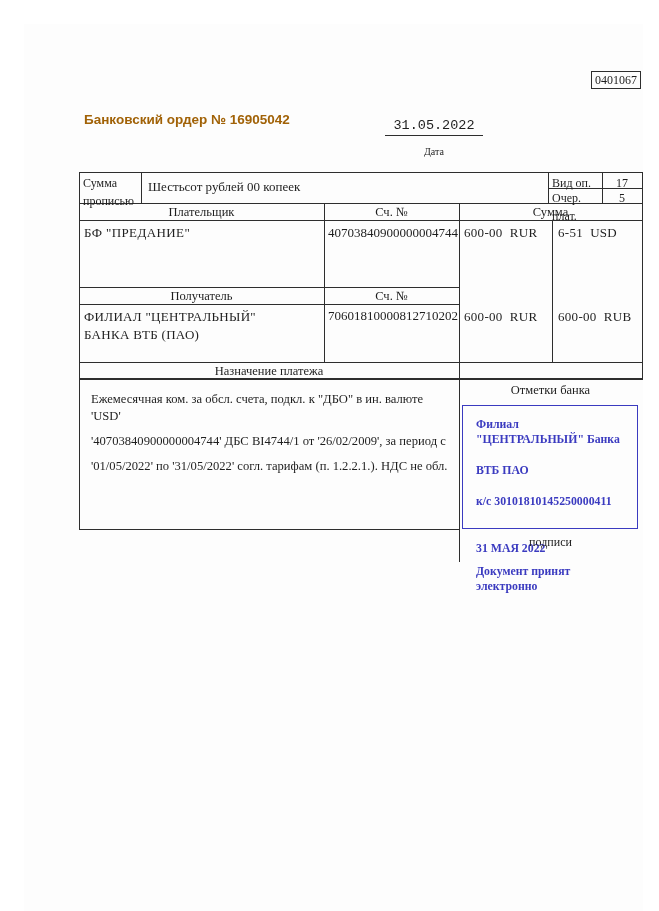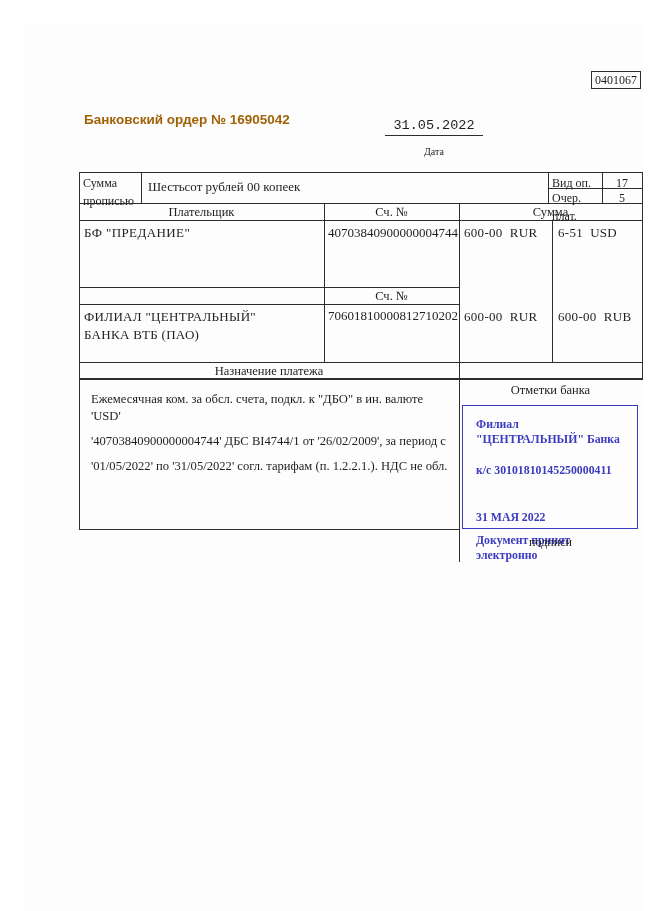--- a/index.html
+++ b/index.html
@@ -100,39 +100,41 @@
 
   <div class="cell hdr" style="left:47px; top:173px; width:245px;">Плательщик</div>
   <div class="cell hdr" style="left:292px; top:173px; width:135px;">Сч. №</div>
   <div class="cell hdr" style="left:427px; top:173px; width:183px;">Сумма</div>
 
   <div class="cell" style="left:52px; top:193px; width:225px; letter-spacing:0.4px;">БФ "ПРЕДАНИЕ"</div>
   <div class="cell" style="left:296px; top:193px; width:130px;">40703840900000004744</div>
   <div class="cell amount" style="left:432px; top:193px; width:85px;">600-00  RUR</div>
   <div class="cell amount" style="left:526px; top:193px; width:82px;">6-51  USD</div>
 
+  <div class="cell hdr" style="left:47px; top:257px; width:245px;">Получатель</div>
   <div class="cell hdr" style="left:292px; top:257px; width:135px;">Сч. №</div>
 
   <div class="cell" style="left:52px; top:276px; width:218px; letter-spacing:0.3px; line-height:18px;">ФИЛИАЛ "ЦЕНТРАЛЬНЫЙ" БАНКА ВТБ (ПАО)</div>
   <div class="cell" style="left:296px; top:276px; width:130px;">70601810000812710202</div>
   <div class="cell amount" style="left:432px; top:277px; width:85px;">600-00  RUR</div>
   <div class="cell amount" style="left:526px; top:277px; width:82px;">600-00  RUB</div>
 
   <div class="cell hdr" style="left:47px; top:332px; width:380px;">Назначение платежа</div>
 
   <div class="purpose-text">
     <div>Ежемесячная ком. за обсл. счета, подкл. к "ДБО" в ин. валюте 'USD'</div>
     <div>'40703840900000004744' ДБС BI4744/1 от '26/02/2009', за период с</div>
     <div>'01/05/2022' по '31/05/2022' согл. тарифам (п. 1.2.2.1.). НДС не обл.</div>
   </div>
 
   <div class="cell hdr" style="left:427px; top:351px; width:183px;">Отметки банка</div>
 
   <div class="stamp-box">
     <div>Филиал "ЦЕНТРАЛЬНЫЙ" Банка</div>
+    <div>ВТБ ПАО</div>
     <div>к/с 30101810145250000411</div>
     <div class="gap"></div>
     <div>31 МАЯ 2022</div>
     <div class="stamp-footer">Документ принят электронно</div>
   </div>
 
   <div class="cell hdr" style="left:427px; top:503px; width:183px; font-size:12px;">подписи</div>
 
 </div>
 

